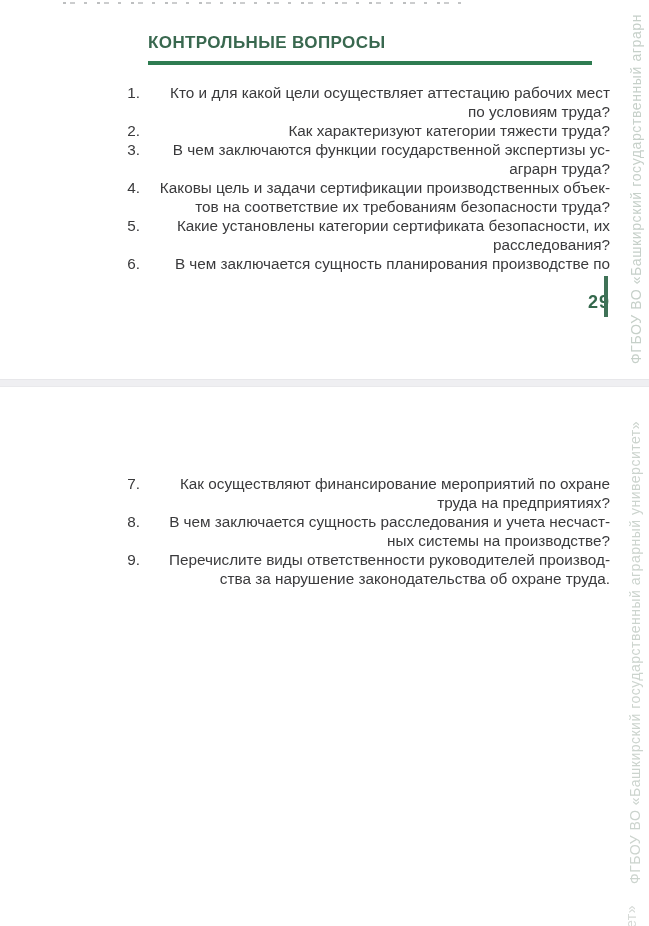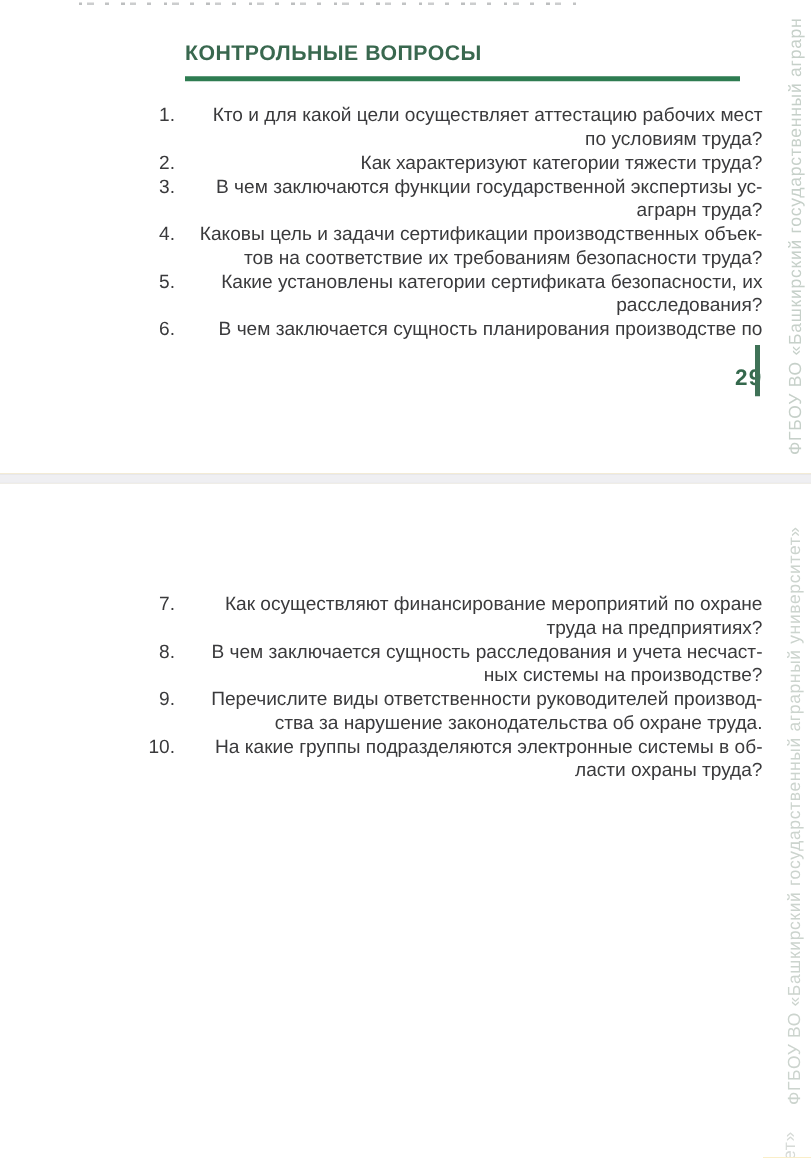--- a/index.html
+++ b/index.html
@@ -5,21 +5,21 @@
   * { margin: 0; padding: 0; box-sizing: border-box; }
   html, body { background: #ffffff; }
   body {
     font-family: "Liberation Sans", sans-serif;
     width: 649px;
   }
   .canvas {
     position: relative;
     width: 649px;
     height: 926px;
-    background: #eab308;
+    background: #4d7c0f;
     overflow: hidden;
   }
   .page {
     position: absolute;
     left: 0;
     width: 649px;
     background: #ffffff;
     overflow: hidden;
   }
   .page-top { top: 0; height: 379px; }
@@ -204,26 +204,19 @@
           <span class="q-line">ных системы на производстве?</span>
         </span>
       </li>
       <li class="q">
         <span class="q-num">9.</span>
         <span class="q-text">
           <span class="q-line">Перечислите виды ответственности руководителей производ-</span>
           <span class="q-line">ства за нарушение законодательства об охране труда.</span>
         </span>
       </li>
-      <li class="q">
-        <span class="q-num">10.</span>
-        <span class="q-text">
-          <span class="q-line">На какие группы подразделяются электронные системы в об-</span>
-          <span class="q-line">ласти охраны труда?</span>
-        </span>
-      </li>
     </ol>
 
     <div class="watermark wm-bottom">ФГБОУ ВО «Башкирский государственный аграрный университет»</div>
     <div class="watermark wm-frag">университет»</div>
   </section>
 
 </div>
 
 </body></html>

